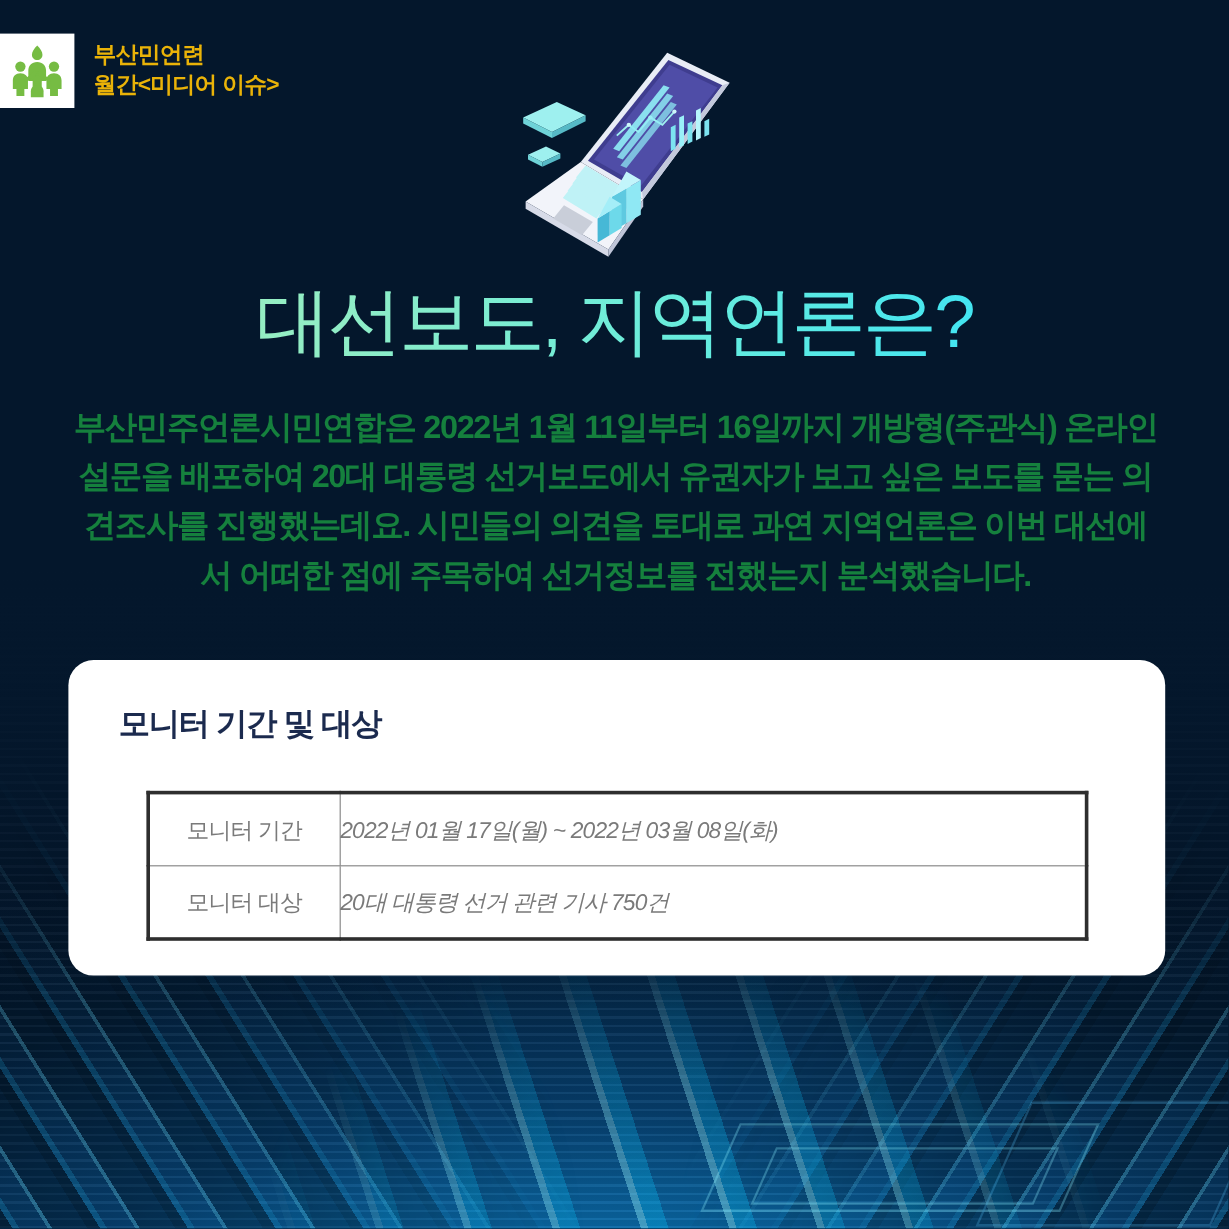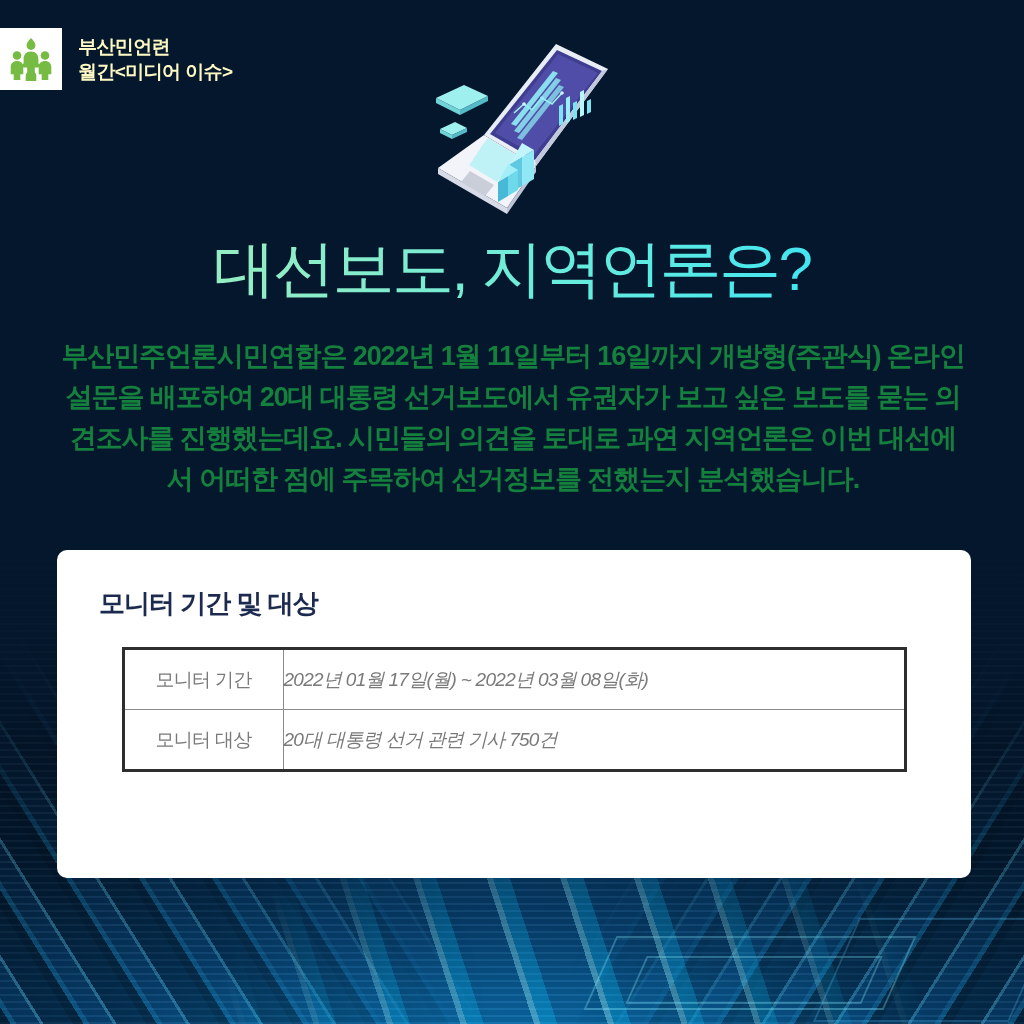--- a/index.html
+++ b/index.html
@@ -133,21 +133,21 @@
   }
 
   #logo-mark {
     width: 62px; height: 62px;
     background: #ffffff;
     display: flex; align-items: center; justify-content: center;
     flex: none;
   }
 
   #org-text {
-    color: #fef9c3;
+    color: #eab308;
     font-size: 19px;
     font-weight: bold;
     line-height: 1.32;
     letter-spacing: -0.6px;
     white-space: nowrap;
   }
 
   
   #laptop-illustration {
     position: absolute;
@@ -184,37 +184,37 @@
     font-weight: 700;
     line-height: 1.52;
     letter-spacing: -1.1px;
     z-index: 5;
   }
 
   
   #info-card {
     position: absolute;
     left: 57px; top: 550px;
-    width: 914px; height: 328px;
+    width: 914px; height: 263px;
     background: #ffffff;
-    border-radius: 10px;
+    border-radius: 21px;
     z-index: 6;
     padding: 36px 0 0 0;
   }
 
   #card-heading {
     margin-left: 42px;
     color: #1b2a4e;
     font-size: 26px;
     font-weight: bold;
     letter-spacing: -1px;
   }
 
   #monitor-table {
-    margin: 26px auto 0 auto;
+    margin: 38px auto 0 auto;
     width: 785px;
     border-collapse: collapse;
     border: 3px solid #2e2e2e;
     table-layout: fixed;
   }
 
   #monitor-table td {
     border: 1px solid #8b8b8b;
     height: 61px;
     color: #7a7a7a;

